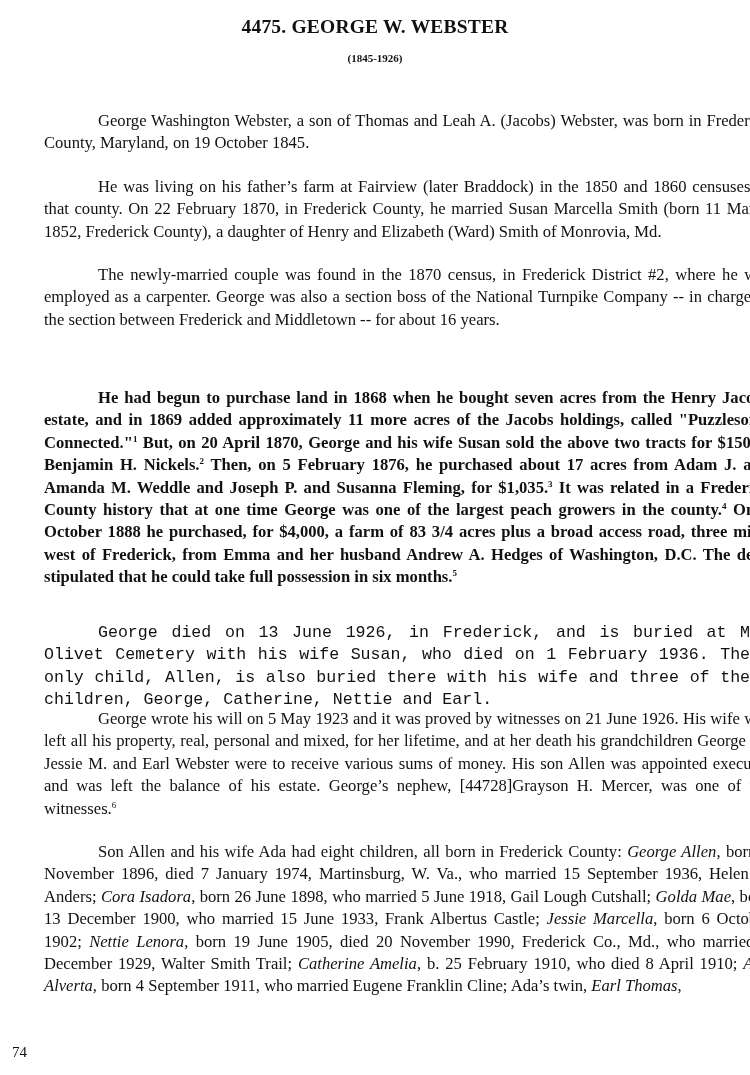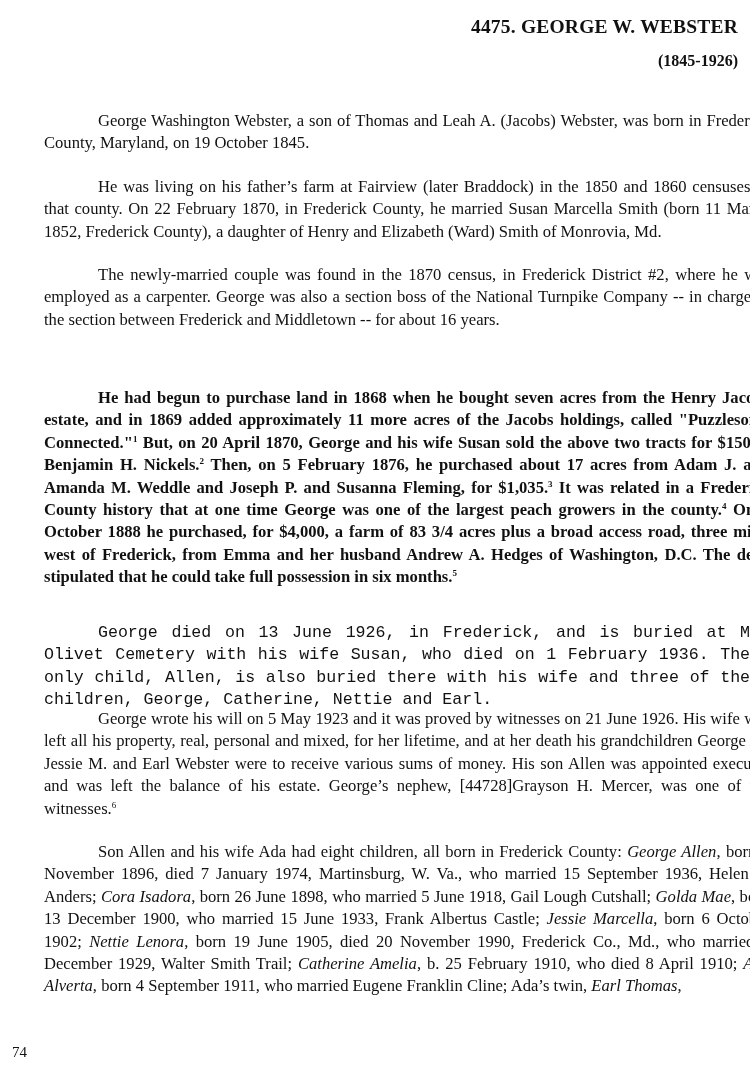--- a/index.html
+++ b/index.html
@@ -3,26 +3,26 @@
   <meta charset="utf-8">
   <style>
     html, body { margin: 0; padding: 0; background: #ffffff; }
     body {
       width: 750px; height: 1075px; position: relative; overflow: hidden;
       font-family: "Liberation Serif", "DejaVu Serif", serif;
       color: #111111;
     }
     .page { position: absolute; left: 12px; top: 0; width: 726px; }
     .title {
-      position: absolute; left: 0; width: 726px; top: 16px; text-align: right;
+      position: absolute; left: 0; width: 726px; top: 16px; text-align: center;
       font-weight: bold; font-size: 19.5px; letter-spacing: 0.2px;
     }
     .dates {
-      position: absolute; left: 0; width: 726px; top: 52px; text-align: right;
-      font-weight: bold; font-size: 16px;
+      position: absolute; left: 0; width: 726px; top: 52px; text-align: center;
+      font-weight: bold; font-size: 11px;
     }
     .para {
       position: absolute; left: 16px; width: 726px;
       font-size: 16.6px; line-height: 22.4px; text-align: justify;
       text-indent: 54px; margin: 16px;
     }
     .para i { font-style: italic; }
     .para sup { font-size: 9px; line-height: 0; vertical-align: 6px; }
     .p1 { top: 94px; }
     .p2 { top: 160px; }

